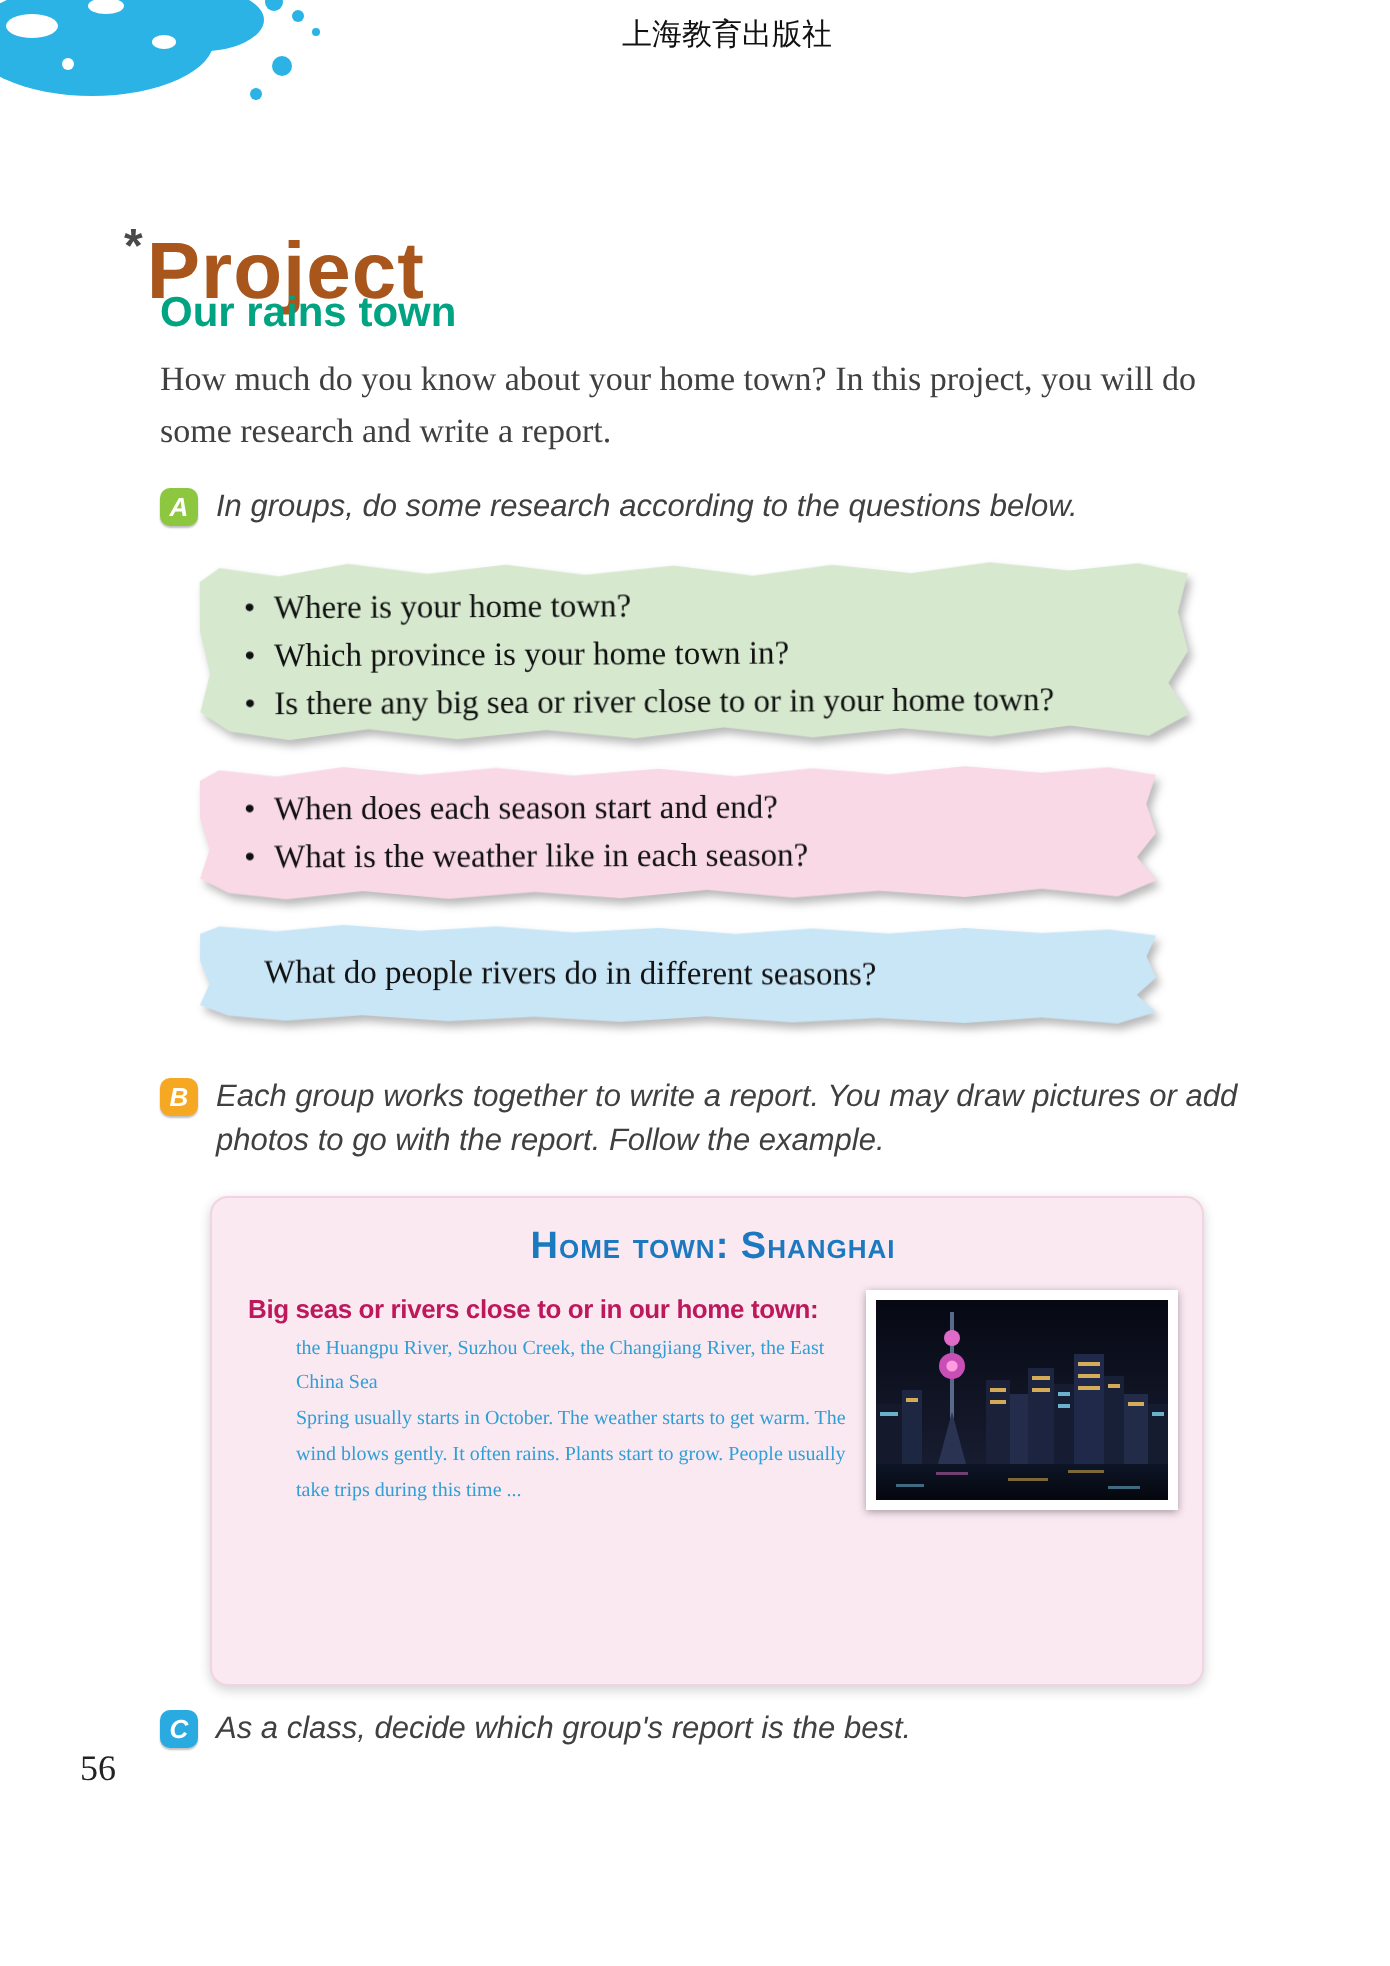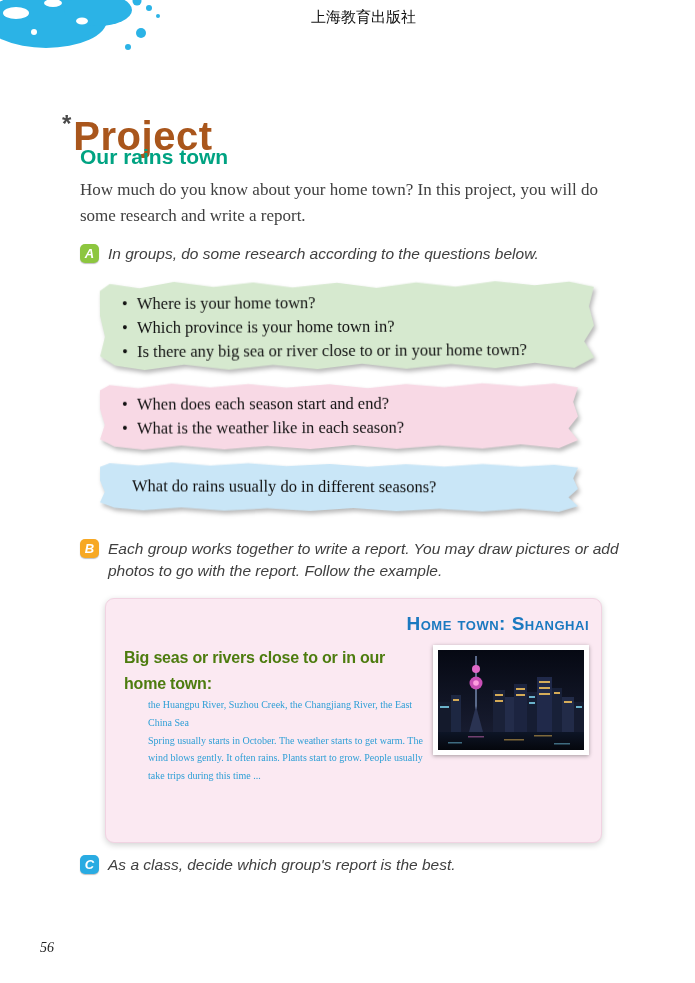--- a/index.html
+++ b/index.html
@@ -68,42 +68,42 @@
   .q-list li { position: relative; padding-left: 15px; }
   .q-list li::before { content: "•"; position: absolute; left: 0; top: 0; }
 
   .report {
     position: absolute; top: 598px; left: 105px; width: 497px; height: 245px;
     background: #fbe9f2; border: 1px solid #f1d3e2; border-radius: 9px;
     box-shadow: 0 2px 6px rgba(0,0,0,0.18);
     padding: 14px 12px 10px 18px;
   }
   .report-title {
-    text-align: right; font-variant: small-caps; font-weight: bold;
+    text-align: center; font-variant: small-caps; font-weight: bold;
     font-size: 19px; color: #1b79c0; letter-spacing: 0.5px;
     font-family: "Liberation Sans", sans-serif; margin-bottom: 10px;
   }
   .report-photo {
     float: right; width: 156px; height: 110px;
     border: 5px solid #ffffff; background: #0a0e1c;
     box-shadow: 0 1px 4px rgba(0,0,0,0.35);
     margin: 0 0 4px 8px;
   }
   .report-photo svg { display: block; }
   .report-label {
     font-family: "Liberation Sans", sans-serif; font-weight: bold;
-    font-size: 16px; letter-spacing: -0.2px; color: #4d7c0f; line-height: 1.6;
+    font-size: 13px; letter-spacing: -0.2px; color: #be185d; line-height: 1.6;
   }
   .report-label + .report-label, .report-hand + .report-label { margin-top: 6px; }
   .report-hand {
     font-family: Liberation Serif, serif; font-size: 10px;
     color: #2f9fd6; line-height: 1.77; margin-left: 24px;
   }
 
-  .pagenum { position: absolute; top: 940px; left: 40px; font-size: 14px; color: #222; font-style: italic; }
+  .pagenum { position: absolute; top: 874px; left: 40px; font-size: 18px; color: #222; }
 </style>
 </head>
 <body>
 
 <div class="page">
 
   <div class="publisher">上海教育出版社</div>
 
   <svg class="blob" width="195" height="78" viewBox="0 0 195 78">
     <g fill="#2bb3e6">
@@ -150,21 +150,21 @@
     <div class="card card-pink">
       <ul class="q-list">
         <li>When does each season start and end?</li>
         <li>What is the weather like in each season?</li>
       </ul>
     </div>
   </div>
 
   <div class="card-wrap cw-blue">
     <div class="card card-blue">
-      <span>What do rains usually do in different seasons?</span>
+      <span>What do people rivers do in different seasons?</span>
     </div>
   </div>
 
   <div class="task task-b">
     <span class="badge badge-b">B</span>
     <span class="task-text">Each group works together to write a report. You may draw pictures or add photos to go with the report. Follow the example.</span>
   </div>
 
   <div class="report">
     <div class="report-title">Home town: Shanghai</div>

